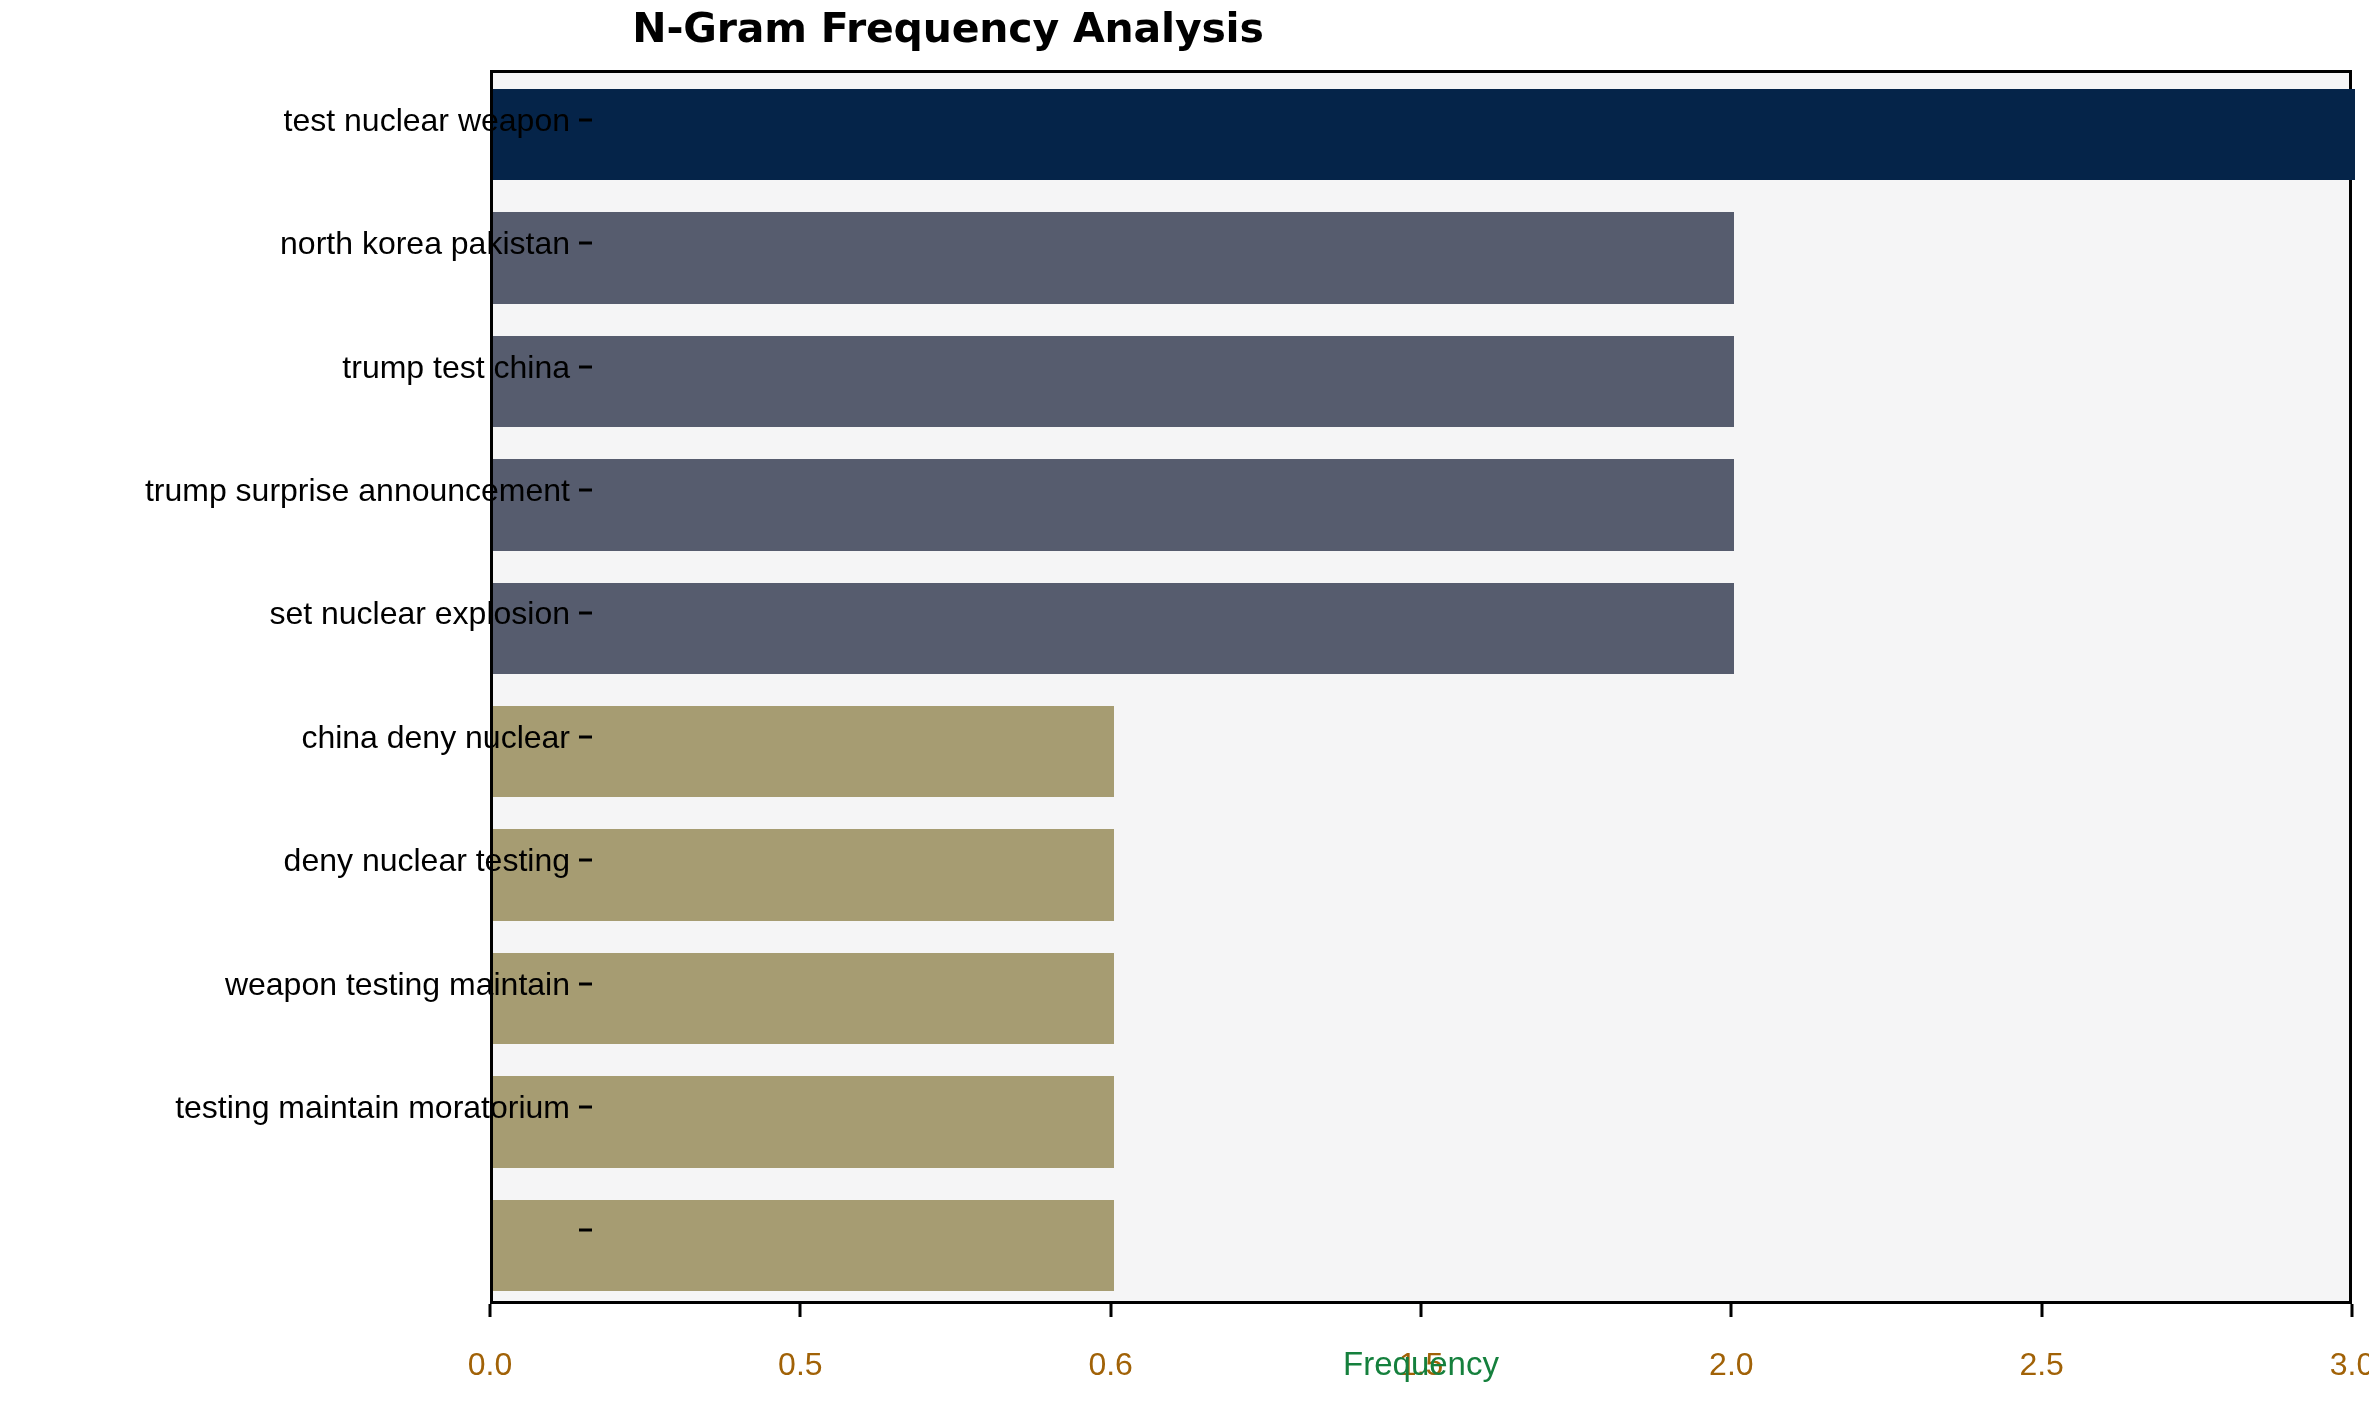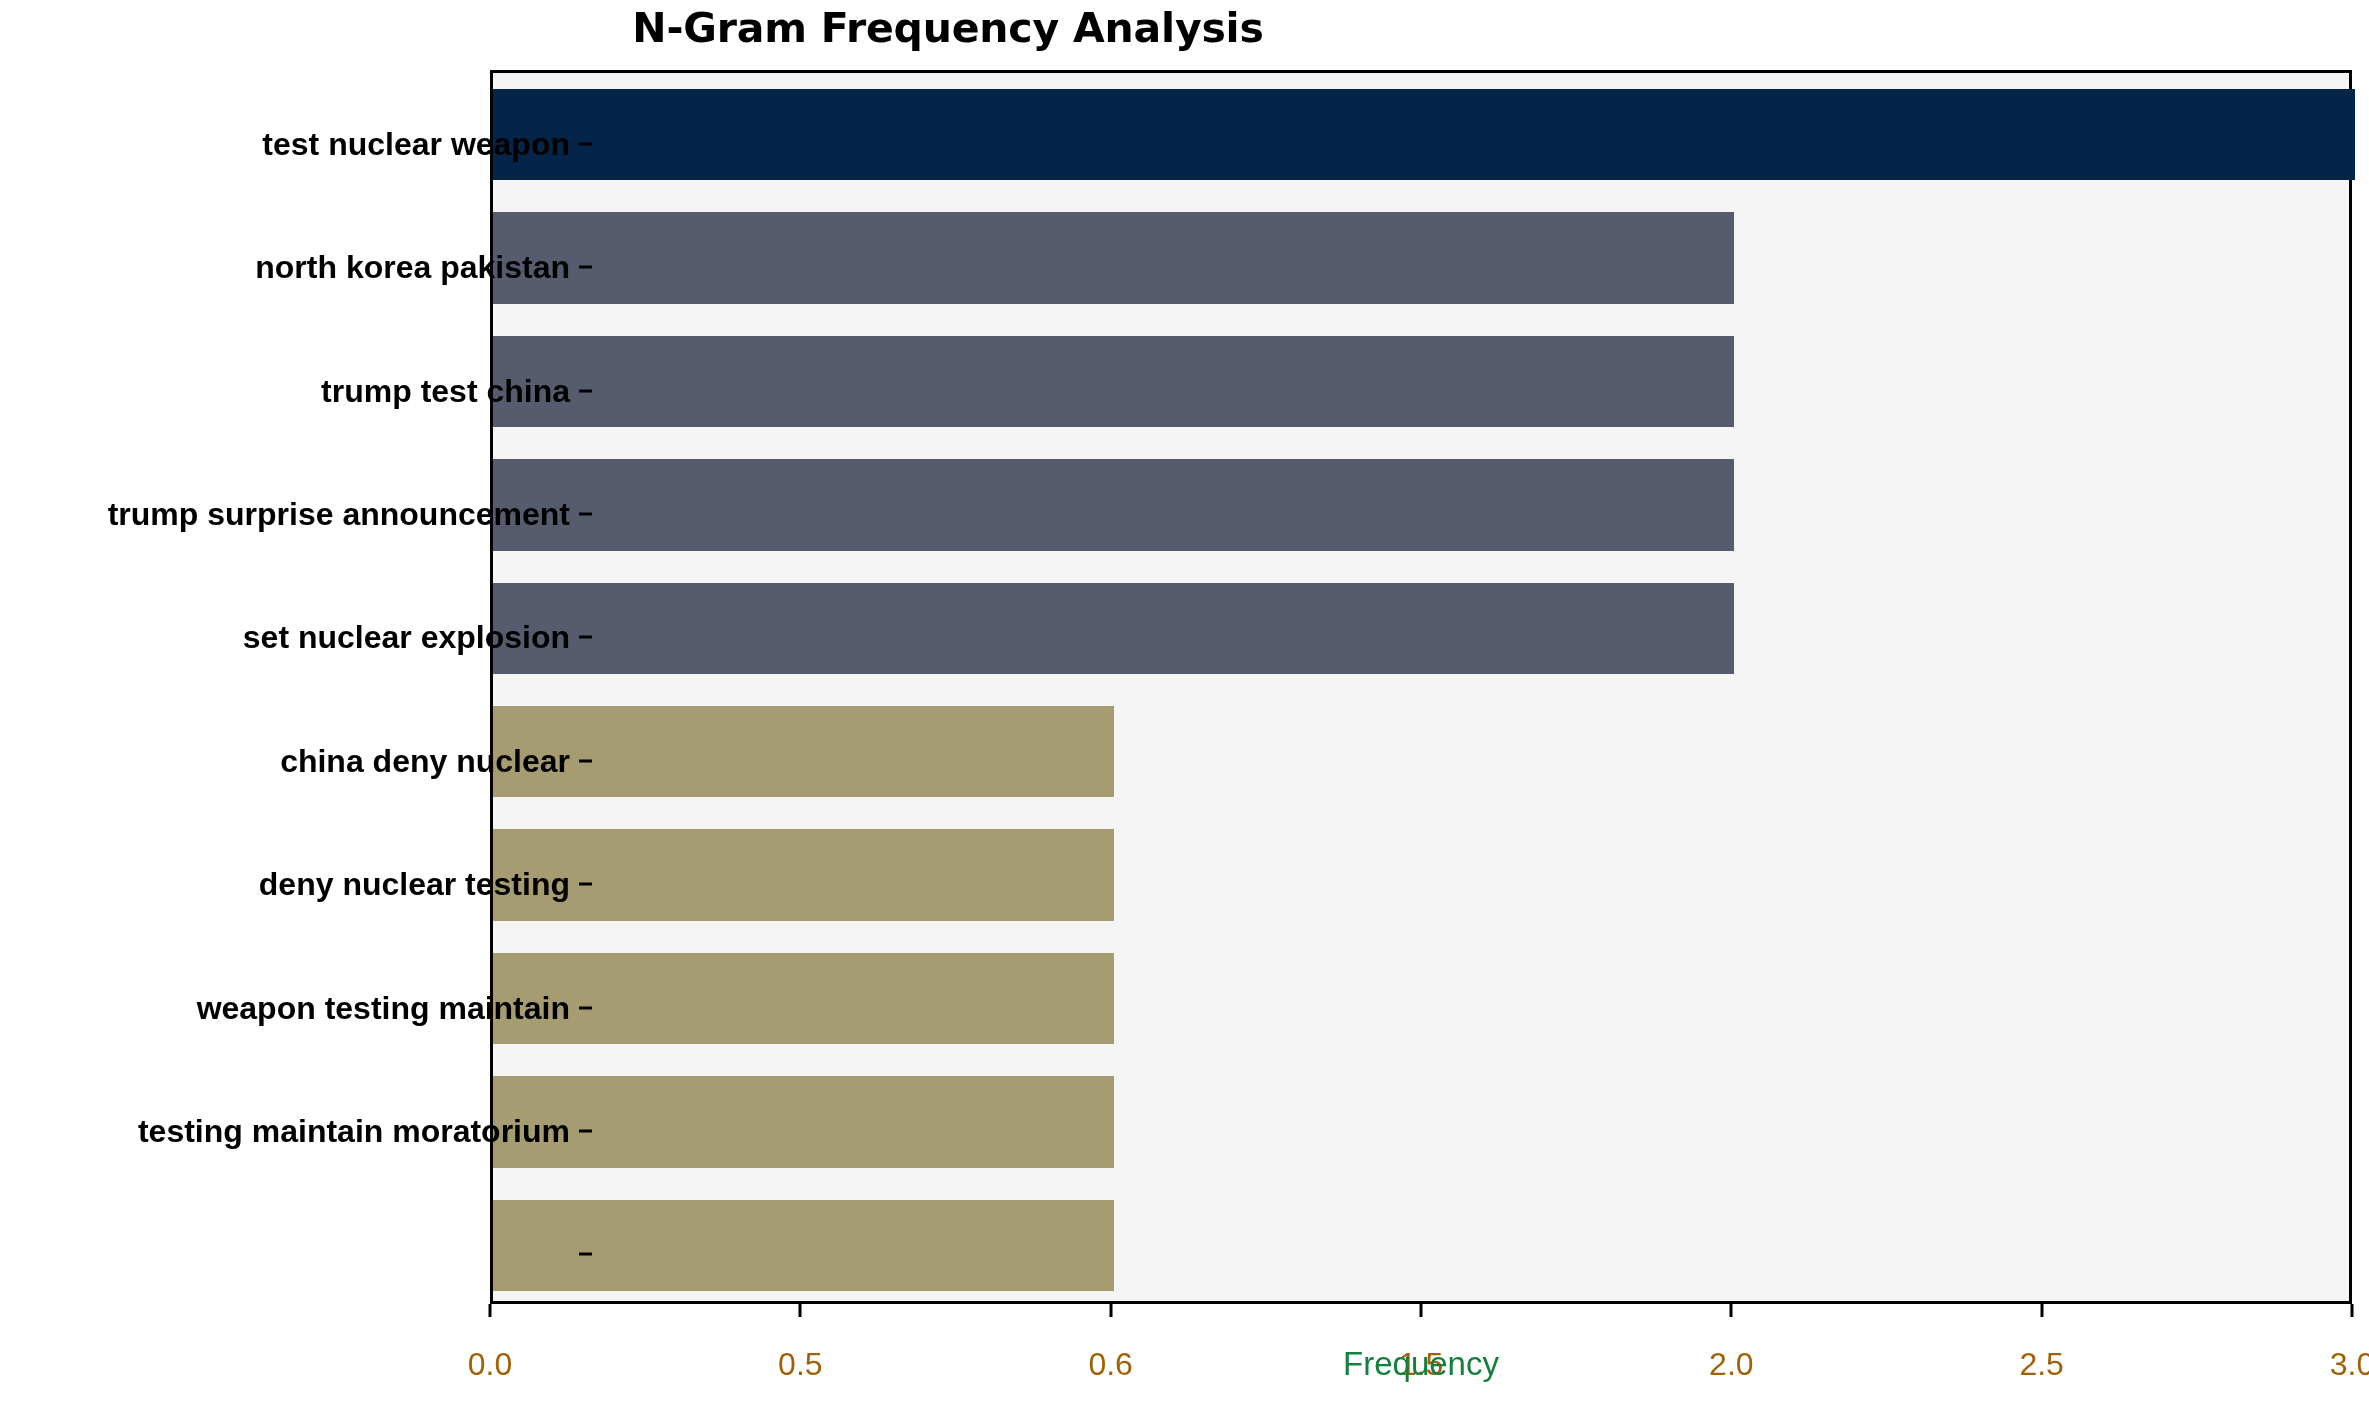--- a/index.html
+++ b/index.html
@@ -59,24 +59,23 @@
 
   .bar {
     position: absolute;
     left: 0;
   }
 
   
   #ylabels-layer {
     position: absolute;
     left: 0px;
-    top: 82px;
+    top: 58px;
     width: 592px;
     height: 1234px;
-    font-weight: bold;
   }
   .ytick-label {
     position: absolute;
     right: 22px;
     text-align: right;
     font-family: "Liberation Sans", sans-serif;
     font-size: 32px;
     color: #000000;
     white-space: nowrap;
     line-height: 1;

